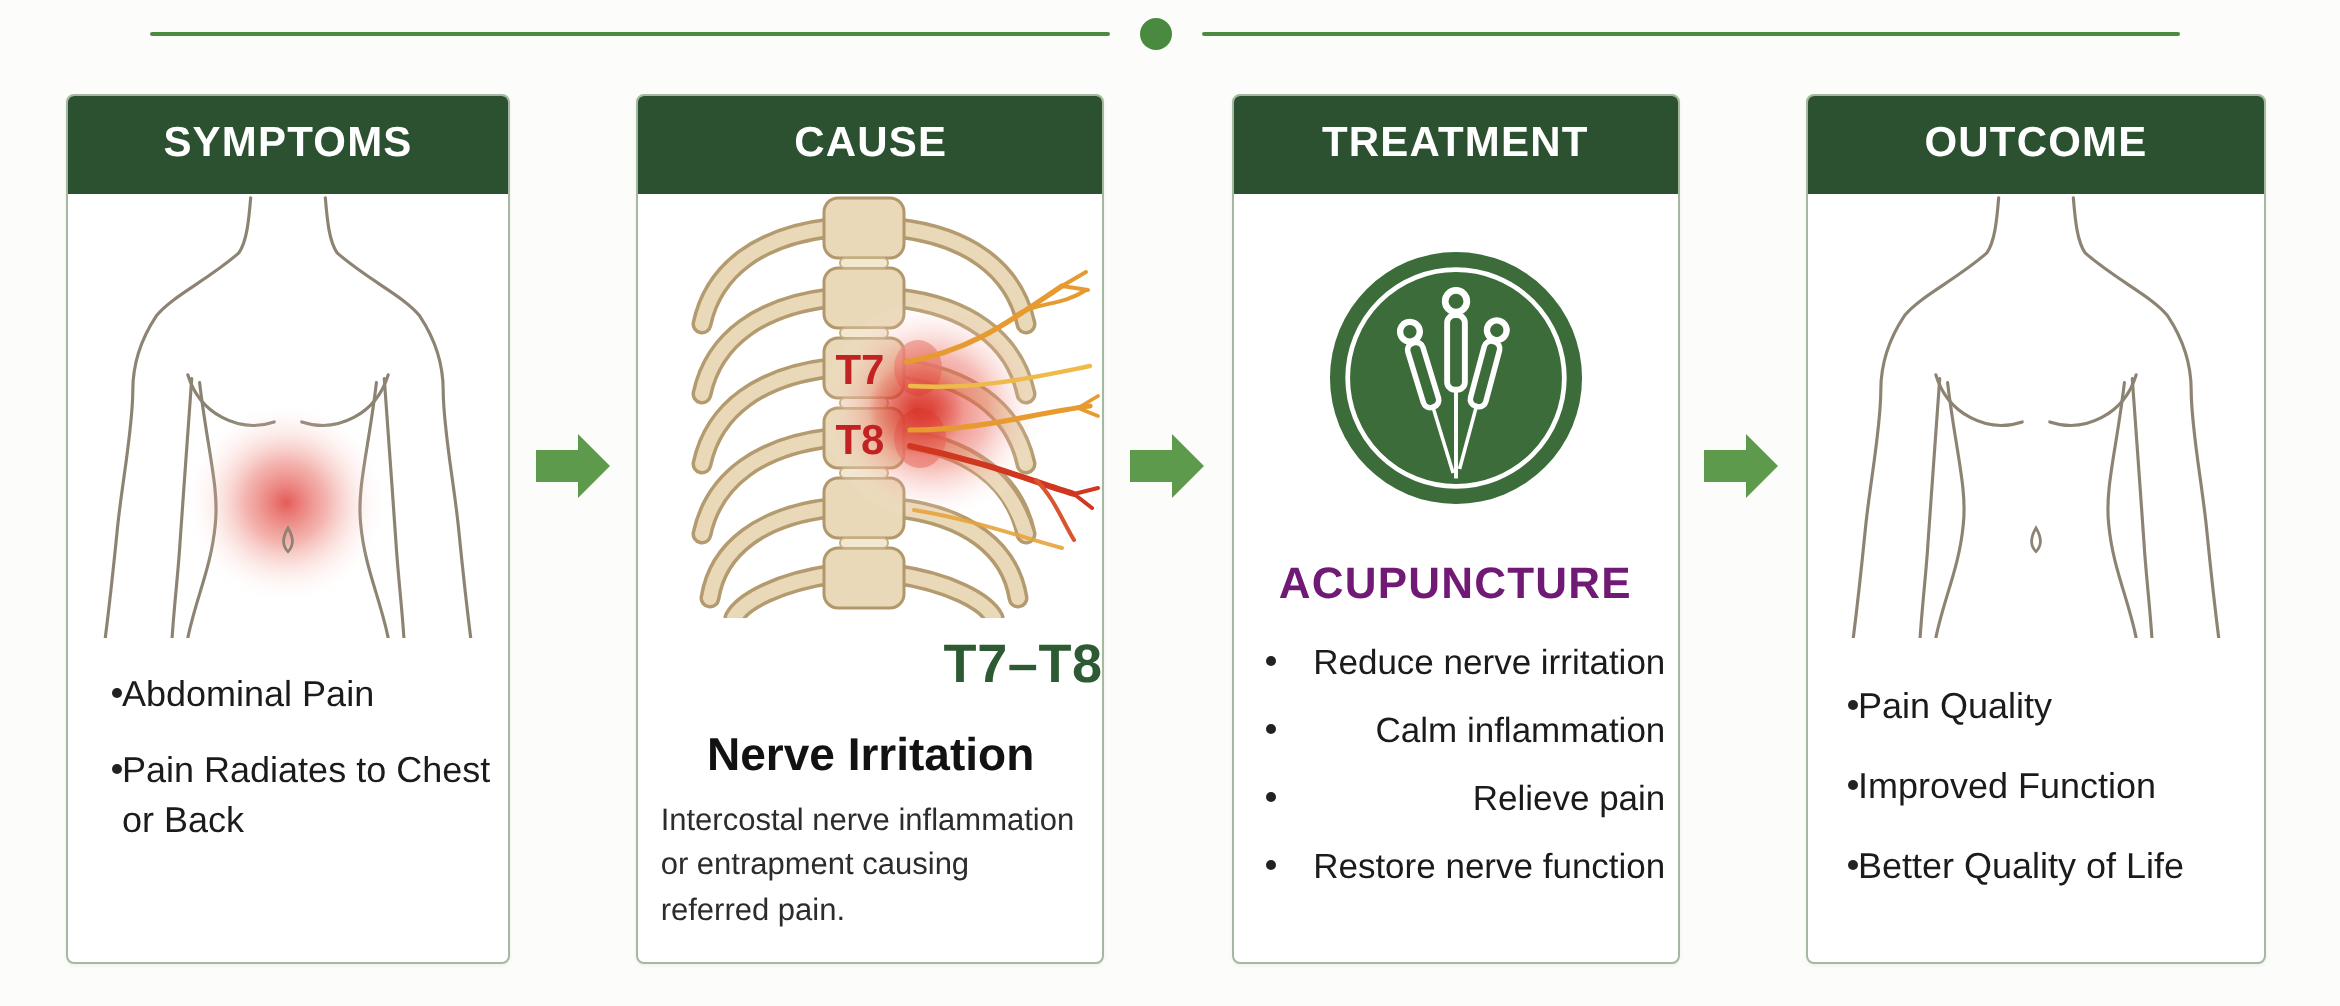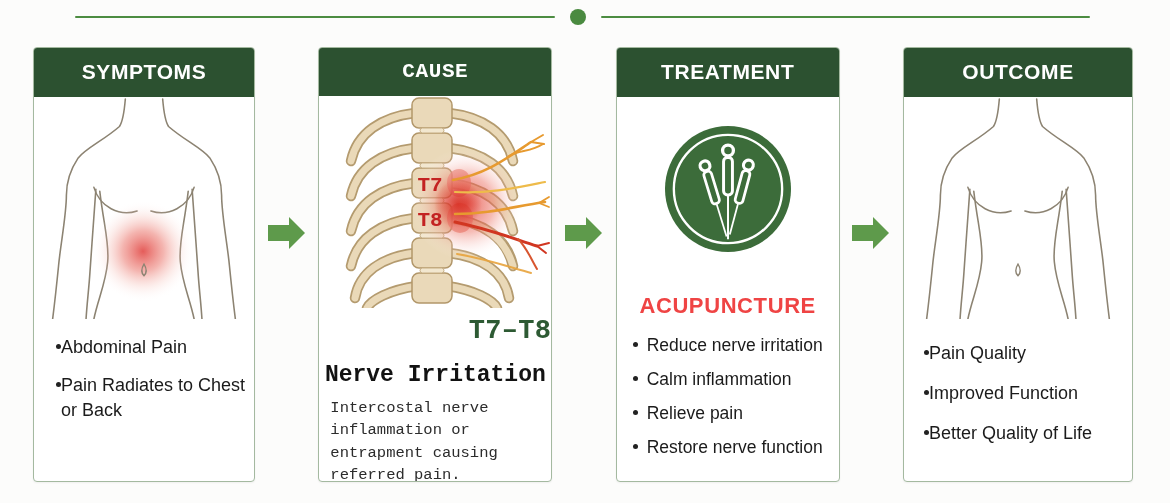--- a/index.html
+++ b/index.html
@@ -17,47 +17,47 @@
   .decor-dot{width:16px;height:16px;border-radius:50%;background:#4a8a40;}
 
   
   .cards-row{position:absolute;top:47px;left:33px;right:37px;bottom:21px;display:flex;}
   .card{
     background:#ffffff;border:1.5px solid #a4b9a0;border-radius:4px;
     overflow:hidden;display:flex;flex-direction:column;box-sizing:border-box;
     box-shadow:0 1px 2px rgba(0,0,0,.05);
   }
   .card.w1{flex:0 0 222px;}
-  .card.w2{flex:0 0 234px;font-family:Liberation Mono, monospace;}
+  .card.w2{flex:0 0 234px;}
   .card.w3{flex:0 0 224px;}
   .card.w4{flex:0 0 230px;}
   .card-header{
     background:#2c5130;color:#ffffff;font-weight:bold;font-size:21px;
     letter-spacing:.6px;text-align:center;padding:12px 0 13px;
   }
   .card-body{flex:1;display:flex;flex-direction:column;}
   .illus{display:block;width:100%;}
 
   
   .bullets{padding:16px 8px 0 22px;}
   .bullet{display:flex;font-size:18px;color:#1b1b1b;line-height:1.38;margin-bottom:13px;}
   .bullet-dot{flex:0 0 auto;width:5px;height:5px;border-radius:50%;background:#222;margin-top:9px;}
   .card.w3 .bullets{padding:14px 6px 0 16px;}
-  .card.w3 .bullet{font-size:17.5px;gap:9px;margin-bottom:10px;}
+  .card.w3 .bullet{font-size:17.5px;gap:9px;margin-bottom:10px;justify-content:space-between;}
   .card.w4 .bullets{padding:22px 6px 0 20px;}
   .card.w4 .bullet{margin-bottom:15px;}
 
   
   .cause-title{margin-top:8px;text-align:right;color:#2d5a33;font-weight:bold;font-size:27px;letter-spacing:.3px;}
   .cause-subtitle{margin-top:16px;text-align:center;color:#121212;font-weight:600;font-size:23px;}
   .cause-desc{margin-top:9px;padding:0 11px;text-align:left;color:#2c2c2c;font-size:15.5px;line-height:1.45;}
 
   
   .badge-wrap{display:flex;justify-content:center;margin-top:28px;}
-  .method-title{margin-top:40px;text-align:center;color:#ef4444;font-weight:bold;font-size:22px;letter-spacing:.6px;}
+  .method-title{margin-top:26px;text-align:center;color:#701a75;font-weight:bold;font-size:22px;letter-spacing:.6px;}
 
   
   .arrow-gap{flex:1;display:flex;justify-content:center;align-items:flex-start;padding-top:169px;}
 </style>
 </head>
 <body>
 
 <div class="decor-row">
   <div class="decor-line left"></div>
   <div class="decor-dot"></div>

